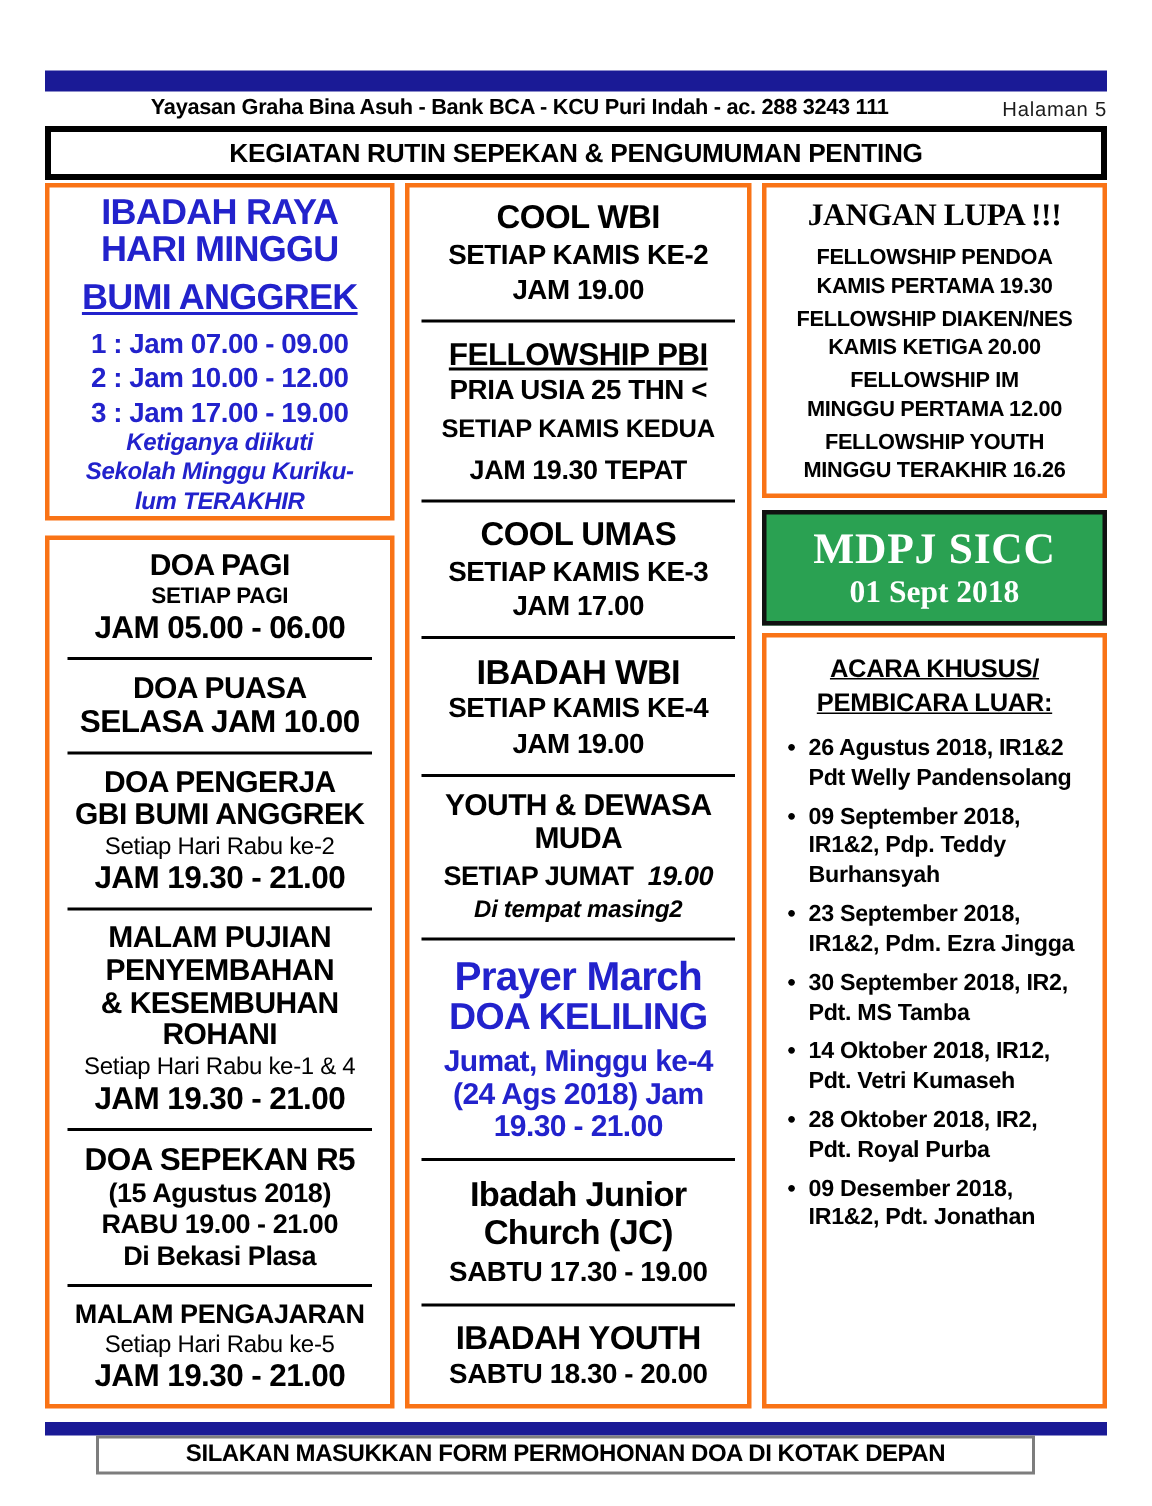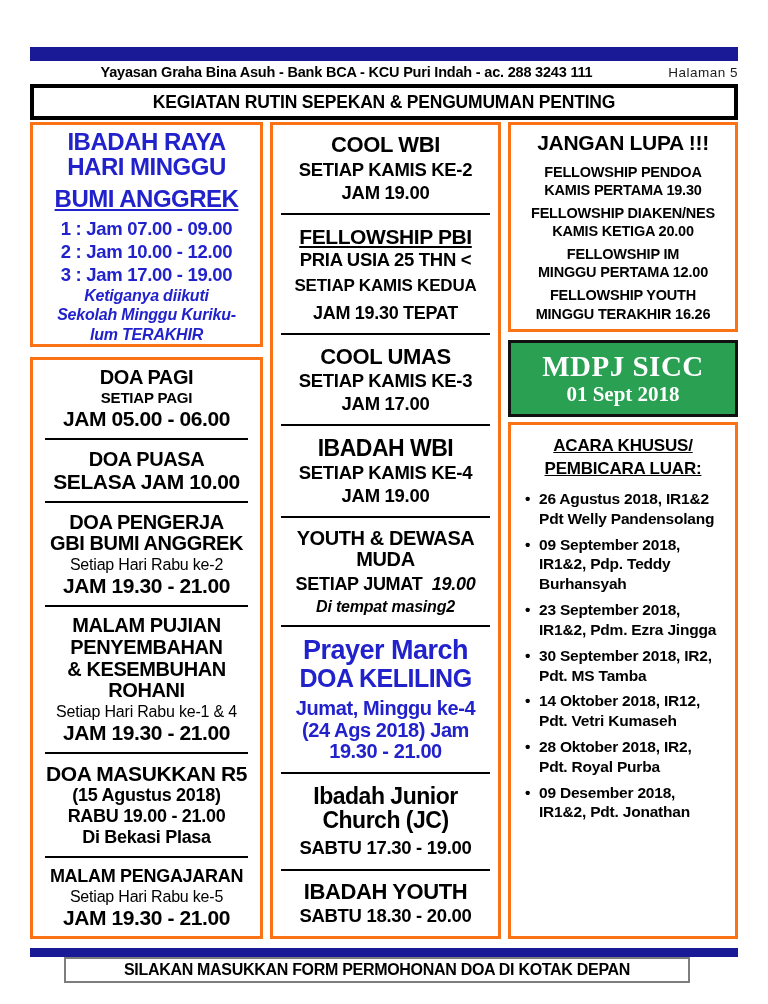--- a/index.html
+++ b/index.html
@@ -49,21 +49,21 @@
 
   .note { font-size:16px; line-height:1.2; font-weight:600; font-style:italic; letter-spacing:-0.2px; }
   .venue { margin-top:7px; margin-bottom:5px; }
   .times { margin-top:3px; }
 
   .msec { padding:1px 2px; }
 
   .mdpj-t1 { font-size:29px; line-height:1.1; letter-spacing:0.5px; }
   .mdpj-t2 { font-size:21px; line-height:1.1; }
 
-  .remind-title { font-size:21px; font-weight:bold; letter-spacing:-0.3px; }
+  .remind-title { font-size:21px; font-weight:bold; letter-spacing:-0.3px;font-family:Liberation Serif, serif; }
   .remind-item  { font-size:14.5px; font-weight:bold; line-height:1.28; letter-spacing:-0.2px; }
 
   .events-title { font-size:17px; font-weight:bold; text-decoration:underline; line-height:1.35; letter-spacing:-0.2px; margin-top:4px; }
   .event-list { list-style:none; margin:8px 0 0 0; padding:0 8px 0 10px; text-align:left; }
   .event-list li { position:relative; padding-left:14px; font-size:15.5px; font-weight:bold; line-height:1.28;
                    letter-spacing:-0.2px; margin-bottom:6px; }
   .event-list li::before { content:"\2022"; position:absolute; left:0; top:0; }
 
   .footer-box { position:absolute; left:64px; top:957px; width:626px; height:26px; border:2px solid #7d7d7d;
                 box-sizing:border-box; display:flex;flex-direction:column; }
@@ -124,21 +124,21 @@
     <div class="msec">
       <div class="b s20">MALAM PUJIAN</div>
       <div class="b s20">PENYEMBAHAN</div>
       <div class="b s20">&amp; KESEMBUHAN</div>
       <div class="b s20">ROHANI</div>
       <div class="s16">Setiap Hari Rabu ke-1 &amp; 4</div>
       <div class="b s21">JAM 19.30 - 21.00</div>
     </div>
     <div class="dv"></div>
     <div class="msec">
-      <div class="b s21">DOA MASUKKAN R5</div>
+      <div class="b s21">DOA SEPEKAN R5</div>
       <div class="b s18">(15 Agustus 2018)</div>
       <div class="b s18">RABU 19.00 - 21.00</div>
       <div class="b s18">Di Bekasi Plasa</div>
     </div>
     <div class="dv"></div>
     <div class="msec">
       <div class="b s18">MALAM PENGAJARAN</div>
       <div class="s16">Setiap Hari Rabu ke-5</div>
       <div class="b s21">JAM 19.30 - 21.00</div>
     </div>

